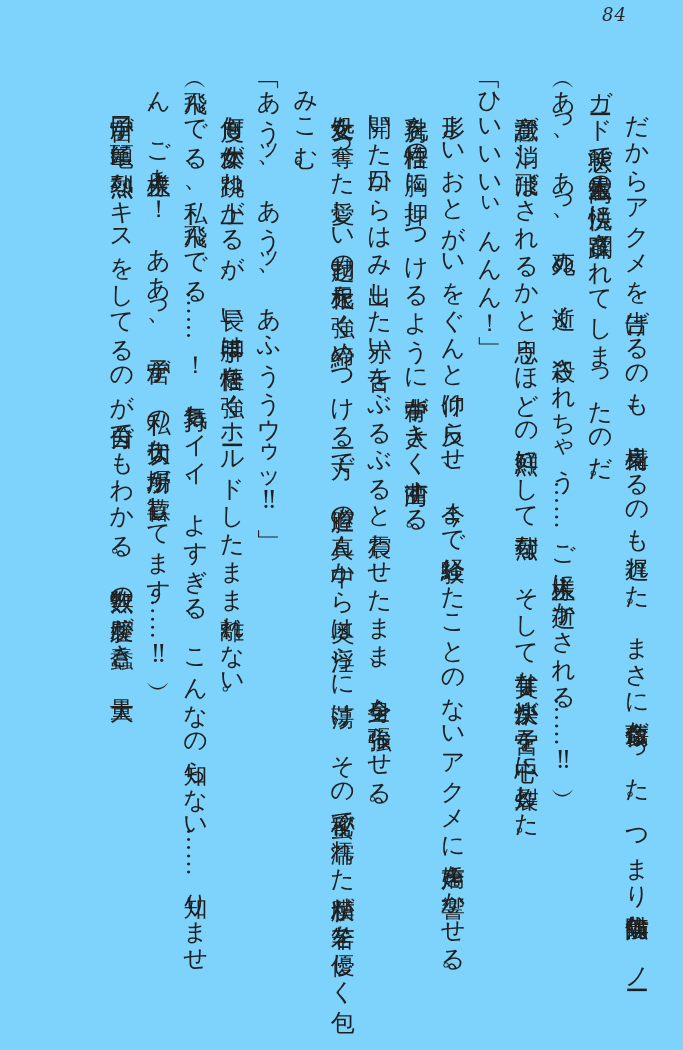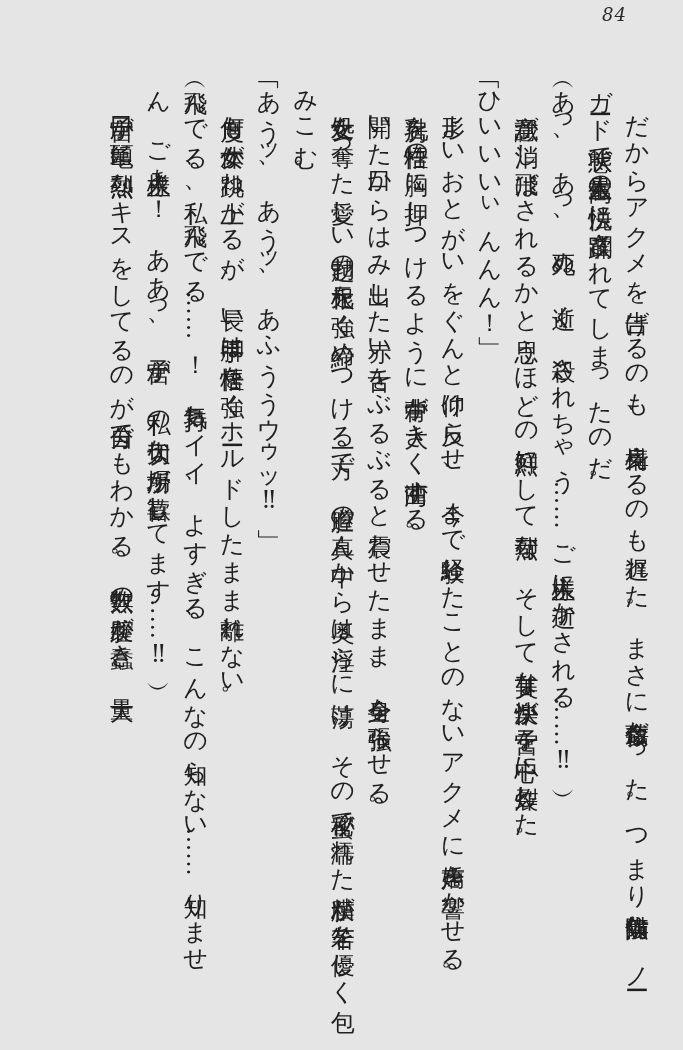--- a/index.html
+++ b/index.html
@@ -9,21 +9,21 @@
   body {
     width: 683px;
     height: 1050px;
     background: #fbfbf9;
     overflow: hidden;
   }
   .book-page {
     position: relative;
     width: 683px;
     height: 1050px;
-    background: #e5e5e5;
+    background: #7dd3fc;
     font-family: "DejaVu Serif", "Liberation Serif", serif;
   }
   .page-number {
     position: absolute;
     top: 4px;
     right: 56px;
     font-style: italic;
     font-size: 18px;
     letter-spacing: 1px;
     color: #2a2a2a;

